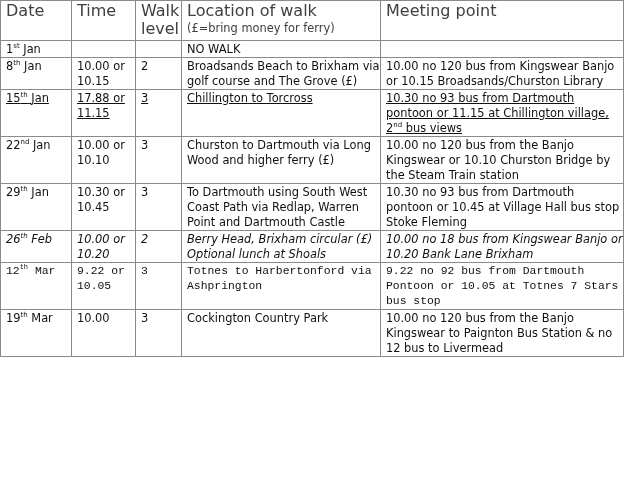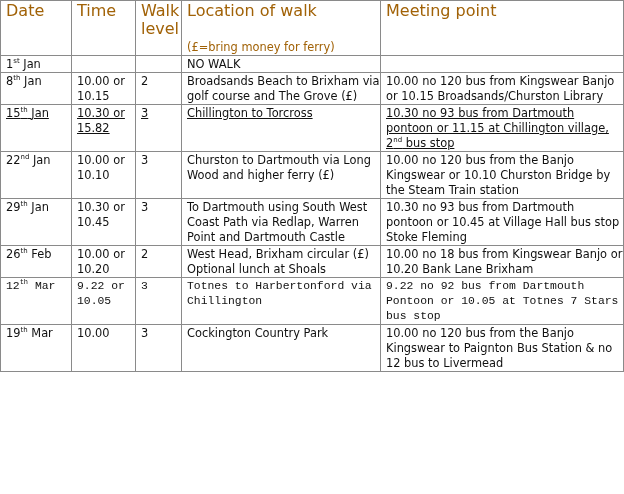--- a/index.html
+++ b/index.html
@@ -16,26 +16,26 @@
   }
   table.walks td, table.walks th {
     border: 1.5px solid #8a8a8a;
     vertical-align: top;
     padding: 1px 0 0 5px;
     text-align: left;
     font-weight: normal;
     overflow: hidden;
   }
   th.hd {
-    color: #a16207;
+    color: #404040;
     font-size: 16px;
     line-height: 18px;
     padding-top: 2px;
   }
-  th.hd .sub { font-size: 11.4px; line-height: 16px; display: block; margin-top: 19px; }
+  th.hd .sub { font-size: 11.4px; line-height: 16px; display: block; }
   td.date { font-weight: bold; }
   td.date sup, td.meet sup { font-size: 7px; line-height: 0; vertical-align: 5px; }
   td.level-center { padding-left: 14px; }
   col.c1 { width: 71px; }
   col.c2 { width: 64px; }
   col.c3 { width: 46px; }
   col.c4 { width: 199px; }
   col.c5 { width: 243px; }
 </style>
 </head>
@@ -74,51 +74,51 @@
       </tr>
       <tr style="height: 30px; padding-left: 28px;">
         <td class="date"><span>8</span><sup>th</sup> <span>Jan</span></td>
         <td>10.00 or 10.15</td>
         <td class="">2</td>
         <td>Broadsands Beach to Brixham via golf course and The Grove (£)</td>
         <td class="meet">10.00 no 120 bus from Kingswear Banjo or 10.15 Broadsands/Churston Library</td>
       </tr>
       <tr style="height: 30px; text-decoration: underline;">
         <td class="date"><span>15</span><sup>th</sup> <span>Jan</span></td>
-        <td>10.30 or 15.82</td>
+        <td>17.88 or 11.15</td>
         <td class="">3</td>
         <td>Chillington to Torcross</td>
-        <td class="meet"><span>10.30 no 93 bus from Dartmouth pontoon or 11.15 at Chillington village, 2</span><sup>nd</sup><span> bus stop</span></td>
+        <td class="meet"><span>10.30 no 93 bus from Dartmouth pontoon or 11.15 at Chillington village, 2</span><sup>nd</sup><span> bus views</span></td>
       </tr>
       <tr style="height: 47px;">
         <td class="date"><span>22</span><sup>nd</sup> <span>Jan</span></td>
         <td>10.00 or 10.10</td>
         <td class="">3</td>
         <td>Churston to Dartmouth via Long Wood and higher ferry (£)</td>
         <td class="meet">10.00 no 120 bus from the Banjo Kingswear or 10.10 Churston Bridge by the Steam Train station</td>
       </tr>
       <tr style="height: 46px; margin-left: 16px;">
         <td class="date"><span>29</span><sup>th</sup> <span>Jan</span></td>
         <td>10.30 or 10.45</td>
         <td class="">3</td>
         <td>To Dartmouth using South West Coast Path via Redlap, Warren Point and Dartmouth Castle</td>
         <td class="meet">10.30 no 93 bus from Dartmouth pontoon or 10.45 at Village Hall bus stop Stoke Fleming</td>
       </tr>
-      <tr style="height: 30px;">
+      <tr style="height: 30px; font-style: italic;">
         <td class="date"><span>26</span><sup>th</sup> <span>Feb</span></td>
         <td>10.00 or 10.20</td>
         <td class="">2</td>
-        <td>West Head, Brixham circular (£) Optional lunch at Shoals</td>
+        <td>Berry Head, Brixham circular (£) Optional lunch at Shoals</td>
         <td class="meet">10.00 no 18 bus from Kingswear Banjo or 10.20 Bank Lane Brixham</td>
       </tr>
       <tr style="height: 30px; font-family: Liberation Mono, monospace;">
         <td class="date"><span>12</span><sup>th</sup> <span>Mar</span></td>
         <td>9.22 or 10.05</td>
         <td class="">3</td>
-        <td>Totnes to Harbertonford via Chillington</td>
+        <td>Totnes to Harbertonford via Ashprington</td>
         <td class="meet">9.22 no 92 bus from Dartmouth Pontoon or 10.05 at Totnes 7 Stars bus stop</td>
       </tr>
       <tr style="height: 45px;">
         <td class="date"><span>19</span><sup>th</sup> <span>Mar</span></td>
         <td>10.00</td>
         <td class="">3</td>
         <td>Cockington Country Park</td>
         <td class="meet">10.00 no 120 bus from the Banjo Kingswear to Paignton Bus Station &amp; no 12 bus to Livermead</td>
       </tr>
     </tbody>

